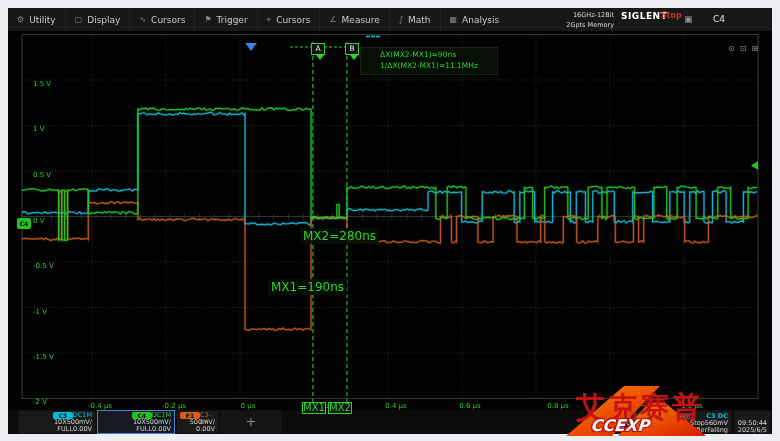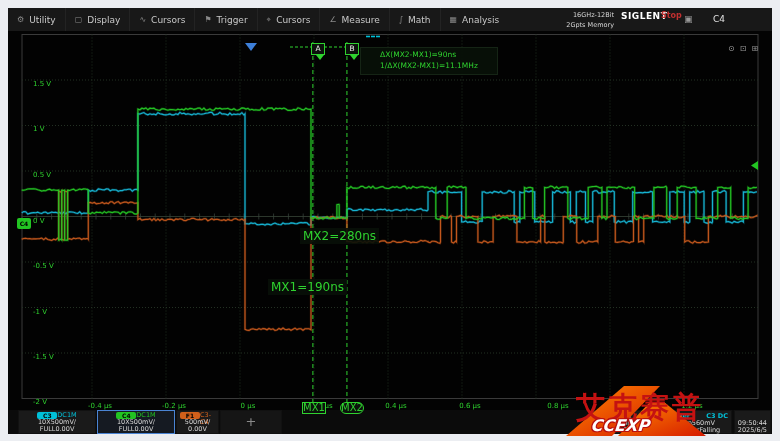--- a/index.html
+++ b/index.html
@@ -26,21 +26,21 @@
   .mxval{position:absolute;z-index:6;background:rgba(8,16,8,.9);padding:1px 3px;color:#2fd22f;font-size:12px;white-space:nowrap;}
   .cursor-flag{position:absolute;top:35px;width:12px;height:10px;z-index:6;border:1px solid #2fd22f;background:#0c120c;color:#eee;font-size:7.5px;text-align:center;line-height:10px;}
   .cursor-flag::after{content:"";position:absolute;left:4px;top:11px;border-left:4px solid transparent;border-right:4px solid transparent;border-top:5px solid #2fd22f;}
   .mxtag{position:absolute;top:394px;width:22px;height:10px;z-index:6;border:1px solid #2fd22f;background:#0c120c;color:#2fd22f;font-size:10px;text-align:center;line-height:10px;}
   .trig-tri{position:absolute;left:237px;top:35px;z-index:6;width:0;height:0;border-left:6px solid transparent;border-right:6px solid transparent;border-top:8px solid #3d7fd9;}
   .ch-marker{position:absolute;left:9px;top:210px;z-index:6;width:14px;height:11px;background:#22c422;border-radius:2px;color:#000;font-size:6px;font-weight:bold;text-align:center;line-height:11px;}
   
   .bottombar{position:absolute;left:0;top:402px;width:764px;height:24px;background:#0b0b0b;z-index:4;}
   .descbox{position:absolute;top:0;height:24px;background:#1a1a1a;border:1px solid #111;box-sizing:border-box;font-size:6.5px;color:#d8d8d8;padding:1px 3px;}
   .descbox.selected{border:1px solid #4a84d4;background:#151a22;}
-  .drow{display:flex;justify-content:center;line-height:7px;height:7px;}
+  .drow{display:flex;justify-content:flex-end;line-height:7px;height:7px;}
   .badge{display:inline-block;min-width:18px;height:7px;border-radius:2px;color:#000;font-size:6px;font-weight:bold;text-align:center;line-height:7px;padding:0 1px;}
   .addbox{position:absolute;left:212px;top:0;width:62px;height:24px;background:#151515;border:1px solid #111;box-sizing:border-box;color:#8a8a8a;font-size:13px;text-align:center;line-height:22px;}
   .infobox{position:absolute;top:0;height:24px;background:#1a1a1a;border:1px solid #111;box-sizing:border-box;font-size:6.5px;color:#d8d8d8;padding:1px 3px;}
   .ititle{font-weight:bold;color:#bbb;font-size:6.5px;line-height:8px;height:8px;display:flex;justify-content:space-between;}
   .cyan{color:#00c0d8;}
   svg.wave{position:absolute;left:0;top:0;z-index:1;pointer-events:none;}
   
   .wm{position:absolute;z-index:30;pointer-events:none;}
   .wm-cn{left:576px;top:388px;font-size:29px;font-weight:bold;color:#c41212;letter-spacing:3px;white-space:nowrap;}
   .wm-en{left:592px;top:416px;font-size:16px;font-style:italic;font-weight:bold;color:#fff;transform:skewX(-8deg);text-shadow:1px 1px 0 #b80f0f,-1px -1px 0 #b80f0f,1px -1px 0 #b80f0f,-1px 1px 0 #b80f0f;}
@@ -99,21 +99,21 @@
   <div class="trig-tri"></div>
   <div class="cursor-flag" style="left:303px;">A</div>
   <div class="cursor-flag" style="left:337px;">B</div>
   <div class="readout">
     <div>ΔX(MX2-MX1)=90ns</div>
     <div>1/ΔX(MX2-MX1)=11.1MHz</div>
   </div>
   <div class="mxval" style="left:292px;top:220px;">MX2=280ns</div>
   <div class="mxval" style="left:260px;top:271px;">MX1=190ns</div>
   <div class="mxtag" style="left:294px;">MX1</div>
-  <div class="mxtag" style="left:332px;border-radius:6px;">MX2</div>
+  <div class="mxtag" style="left:320px;">MX2</div>
   <div class="ch-marker">C4</div>
 
   <div id="labels">
       <span class="lbl" style="left: 25px; top: 72px;">1.5 V</span>
       <span class="lbl" style="left: 25px; top: 117px;">1 V</span>
       <span class="lbl" style="left: 25px; top: 163px;">0.5 V</span>
       <span class="lbl" style="left: 25px; top: 208.5px;">0 V</span>
       <span class="lbl" style="left: 25px; top: 254px;">-0.5 V</span>
       <span class="lbl" style="left: 25px; top: 299.5px;">-1 V</span>
       <span class="lbl" style="left: 25px; top: 345px;">-1.5 V</span>

